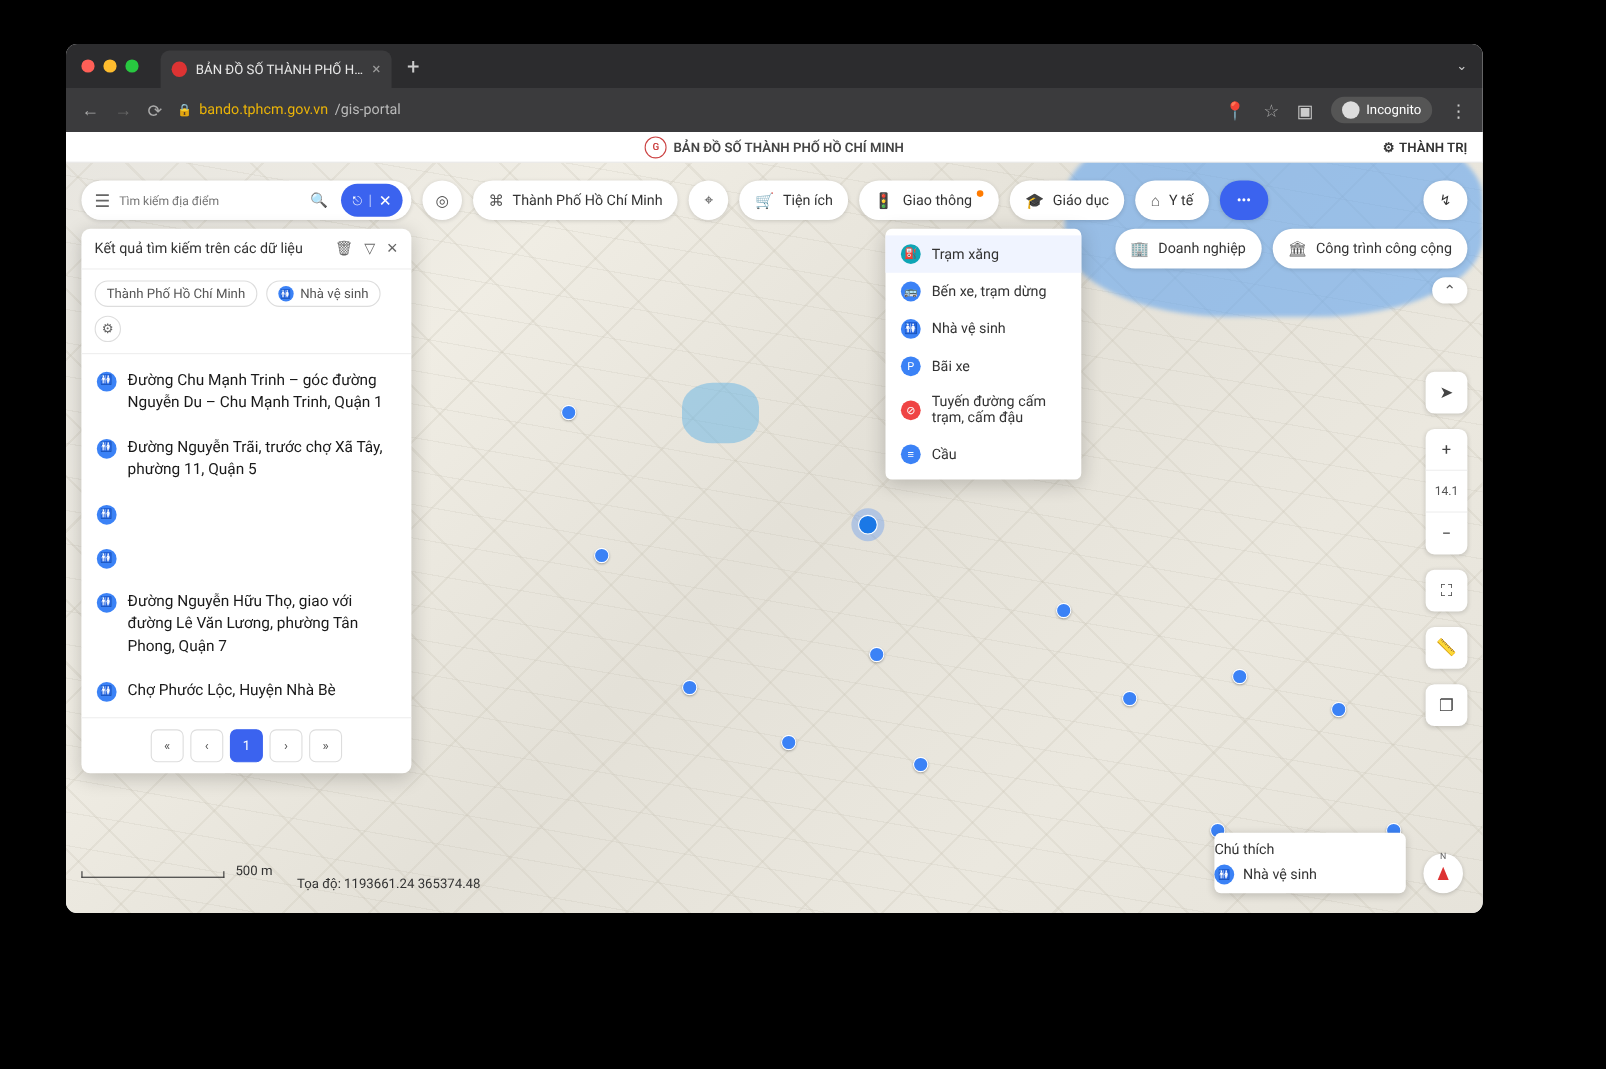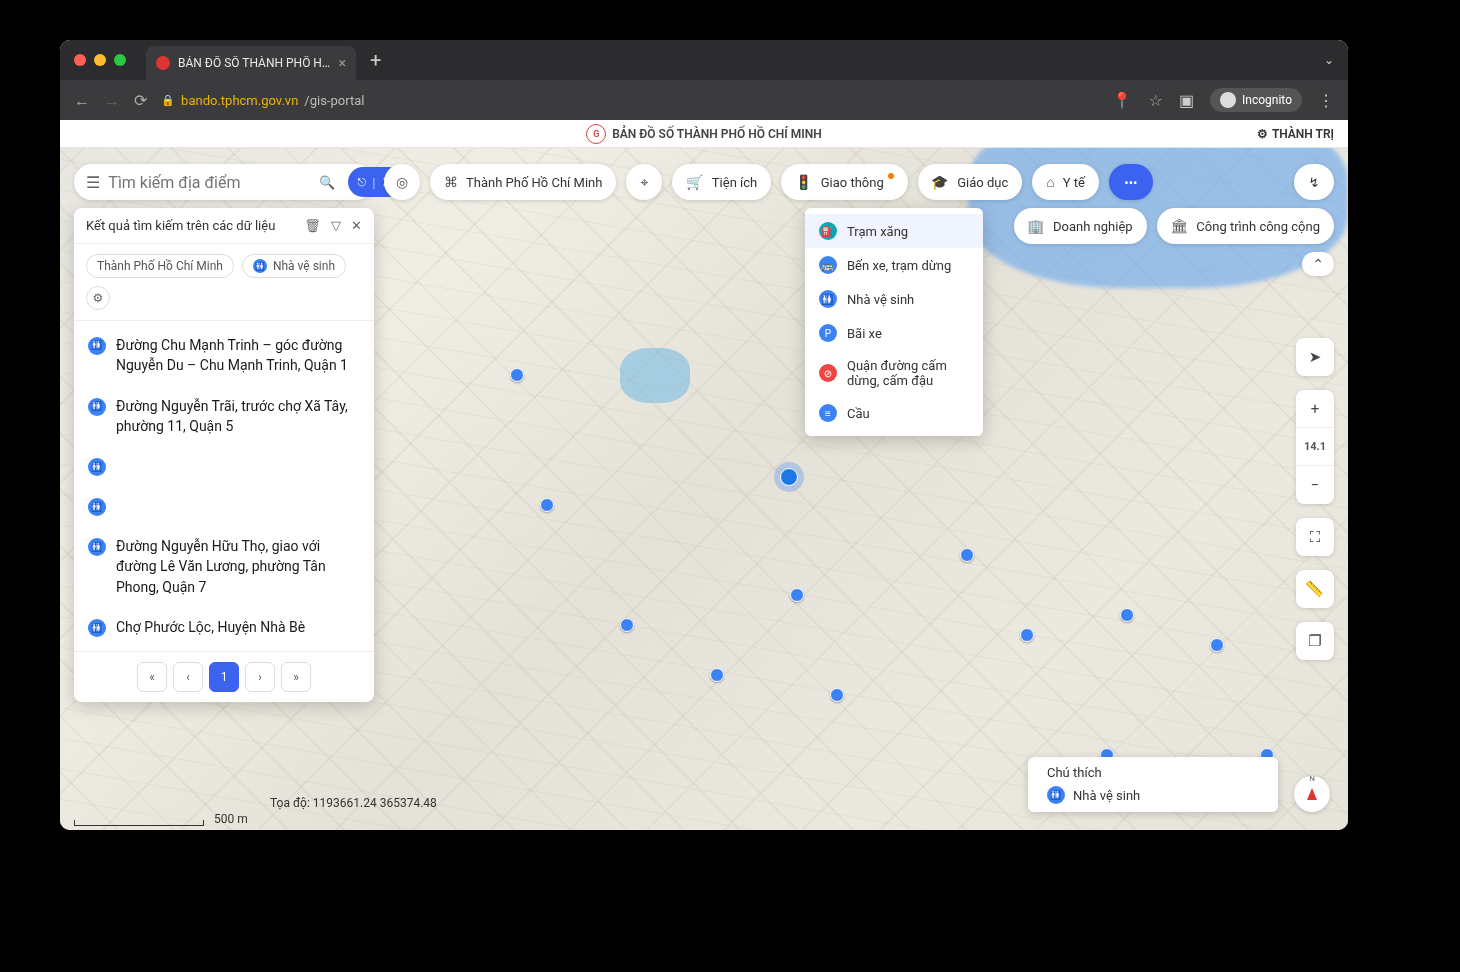--- a/index.html
+++ b/index.html
@@ -35,21 +35,21 @@
   repeating-linear-gradient(-45deg, rgba(200,195,180,0.25) 0 2px, transparent 2px 55px),
   repeating-linear-gradient(10deg, rgba(180,175,160,0.15) 0 1px, transparent 1px 30px);
 }
 .map-blob1 { position: absolute; right: 0; top: -40px; width: 380px; height: 180px; border-radius: 40%; background: rgba(90,160,240,0.55); filter: blur(2px); }
 .map-blob2 { position: absolute; left: 560px; top: 200px; width: 70px; height: 55px; border-radius: 40%; background: rgba(100,180,230,0.5); }
 
 .pill { background: #fff; border-radius: 22px; height: 36px; box-shadow: 0 1px 4px rgba(0,0,0,0.15); display: inline-flex; align-items: center; padding: 0 14px; gap: 8px; font-size: 13px; color: #333; cursor: pointer; white-space: nowrap; }
 .pill .ico { font-size: 14px; color: #555; }
 .topbar { position: absolute; top: 16px; left: 14px; right: 70px; display: flex; gap: 10px; align-items: center; z-index: 30; flex-wrap: wrap; }
 .search-pill { width: 300px; padding: 0 8px 0 12px; }
-.search-pill input { border: none; outline: none; flex: 1; font-size: 16px; background: transparent; }
+.search-pill input { border: none; outline: none; flex: 1; font-size: 11px; background: transparent; }
 .menu-ico { font-size: 16px; color: #666; }
 .filter-chip { background: #3b63ef; border-radius: 20px; height: 30px; display: inline-flex; align-items: center; padding: 0 10px; gap: 6px; color: #fff; margin-left: 4px; }
 .circle-btn { width: 36px; height: 36px; border-radius: 50%; background: #fff; box-shadow: 0 1px 4px rgba(0,0,0,0.15); display: flex; align-items: center; justify-content: center; font-size: 14px; color: #555; cursor: pointer; }
 .more-pill { background: #3b63ef; color: #fff; width: 44px; justify-content: center; padding: 0; }
 .route-btn { position: absolute; right: 14px; top: 16px; z-index: 30; }
 
 .secondary-row { position: absolute; top: 60px; right: 14px; display: flex; gap: 10px; z-index: 30; }
 
 .dropdown { position: absolute; top: 60px; left: 745px; width: 178px; background: #fff; border-radius: 6px; box-shadow: 0 4px 18px rgba(0,0,0,0.2); padding: 6px 0; z-index: 50; }
 .dd-item { display: flex; align-items: center; gap: 10px; padding: 8px 14px; font-size: 13px; color: #333; cursor: pointer; }
@@ -67,28 +67,28 @@
 .rp-item { display: flex; gap: 10px; padding: 10px 14px; font-size: 14px; line-height: 1.45; color: #1a1a1a; cursor: pointer; }
 .rp-item .ri { width: 18px; height: 18px; border-radius: 50%; background: #3b82f6; flex-shrink: 0; margin-top: 2px; display: flex; align-items: center; justify-content: center; color: #fff; font-size: 9px; }
 .rp-pager { border-top: 1px solid #eee; padding: 10px; display: flex; gap: 6px; justify-content: center; }
 .pg-btn { width: 30px; height: 30px; border: 1px solid #ddd; border-radius: 6px; display: flex; align-items: center; justify-content: center; font-size: 12px; color: #555; cursor: pointer; }
 .pg-btn.active { background: #3b63ef; color: #fff; border-color: #3b63ef; }
 
 .right-ctrls { position: absolute; right: 14px; top: 190px; display: flex; flex-direction: column; gap: 14px; z-index: 30; }
 .rcgroup { background: #fff; border-radius: 8px; box-shadow: 0 1px 4px rgba(0,0,0,0.15); display: flex; flex-direction: column; overflow: hidden; }
 .rcell { height: 38px; width: 38px; display: flex; align-items: center; justify-content: center; font-size: 15px; color: #444; cursor: pointer; border-bottom: 1px solid #eee; }
 .rcell:last-child { border-bottom: none; }
-.rcell.text { font-size: 11px; font-weight: 700; color: #555; }
-
-.legend-box { position: absolute; right: 70px; bottom: 18px; width: 250px; background: #fff; border-radius: 6px; box-shadow: 0 2px 8px rgba(0,0,0,0.18); padding: 8px 19px; font-size: 13px; z-index: 30; }
+.rcell.text { font-size: 11px; font-weight: 400; color: #555; }
+
+.legend-box { position: absolute; right: 70px; bottom: 18px; width: 174px; background: #fff; border-radius: 6px; box-shadow: 0 2px 8px rgba(0,0,0,0.18); padding: 8px 0; font-size: 13px; z-index: 30; }
 .legend-title { font-size: 13px; color: #333; margin-bottom: 6px; }
 .legend-row { display: flex; align-items: center; gap: 8px; font-size: 13px; color: #333; }
 .legend-ico { width: 18px; height: 18px; border-radius: 50%; background: #3b82f6; display: flex; align-items: center; justify-content: center; color: #fff; font-size: 9px; }
 
-.scale-bar { position: absolute; left: 14px; bottom: 4px; display: flex; align-items: flex-end; gap: 10px; font-size: 12px; color: #333; z-index: 30; }
+.scale-bar { position: absolute; left: 14px; bottom: 32px; display: flex; align-items: flex-end; gap: 10px; font-size: 12px; color: #333; z-index: 30; }
 .scale-line { width: 130px; height: 6px; border: 1px solid #333; border-top: none; }
 .coord-text { position: absolute; left: 210px; bottom: 20px; font-size: 12px; color: #333; z-index: 30; }
 
 .compass { position: absolute; right: 18px; bottom: 18px; width: 36px; height: 36px; border-radius: 50%; background: #fff; box-shadow: 0 1px 4px rgba(0,0,0,0.2); display: flex; align-items: center; justify-content: center; z-index: 30; }
 .compass::before { content: "N"; position: absolute; top: -2px; font-size: 8px; color: #666; }
 .compass .needle { width: 0; height: 0; border-left: 5px solid transparent; border-right: 5px solid transparent; border-bottom: 12px solid #d33; }
 
 .marker { position: absolute; width: 14px; height: 14px; border-radius: 50%; background: #3b82f6; border: 1.5px solid #fff; box-shadow: 0 1px 2px rgba(0,0,0,0.3); z-index: 5; }
 .marker.me { width: 18px; height: 18px; background: #1b78e6; box-shadow: 0 0 0 6px rgba(60,130,246,0.3); }
 
@@ -229,21 +229,21 @@
       <div class="dd-item">
         <span class="dd-ico" style="background:#3b82f6">🚻</span>
         <span>Nhà vệ sinh</span>
       </div>
       <div class="dd-item">
         <span class="dd-ico" style="background:#3b82f6">P</span>
         <span>Bãi xe</span>
       </div>
       <div class="dd-item">
         <span class="dd-ico" style="background:#ef4444">⊘</span>
-        <span>Quận đường cấm dừng, cấm đậu</span>
+        <span>Tuyến đường cấm trạm, cấm đậu</span>
       </div>
       <div class="dd-item">
         <span class="dd-ico" style="background:#3b82f6">≡</span>
         <span>Cầu</span>
       </div>
     </div>
 
     <div class="results-panel">
       <div class="rp-header">
         <span>Kết quả tìm kiếm trên các dữ liệu</span>

